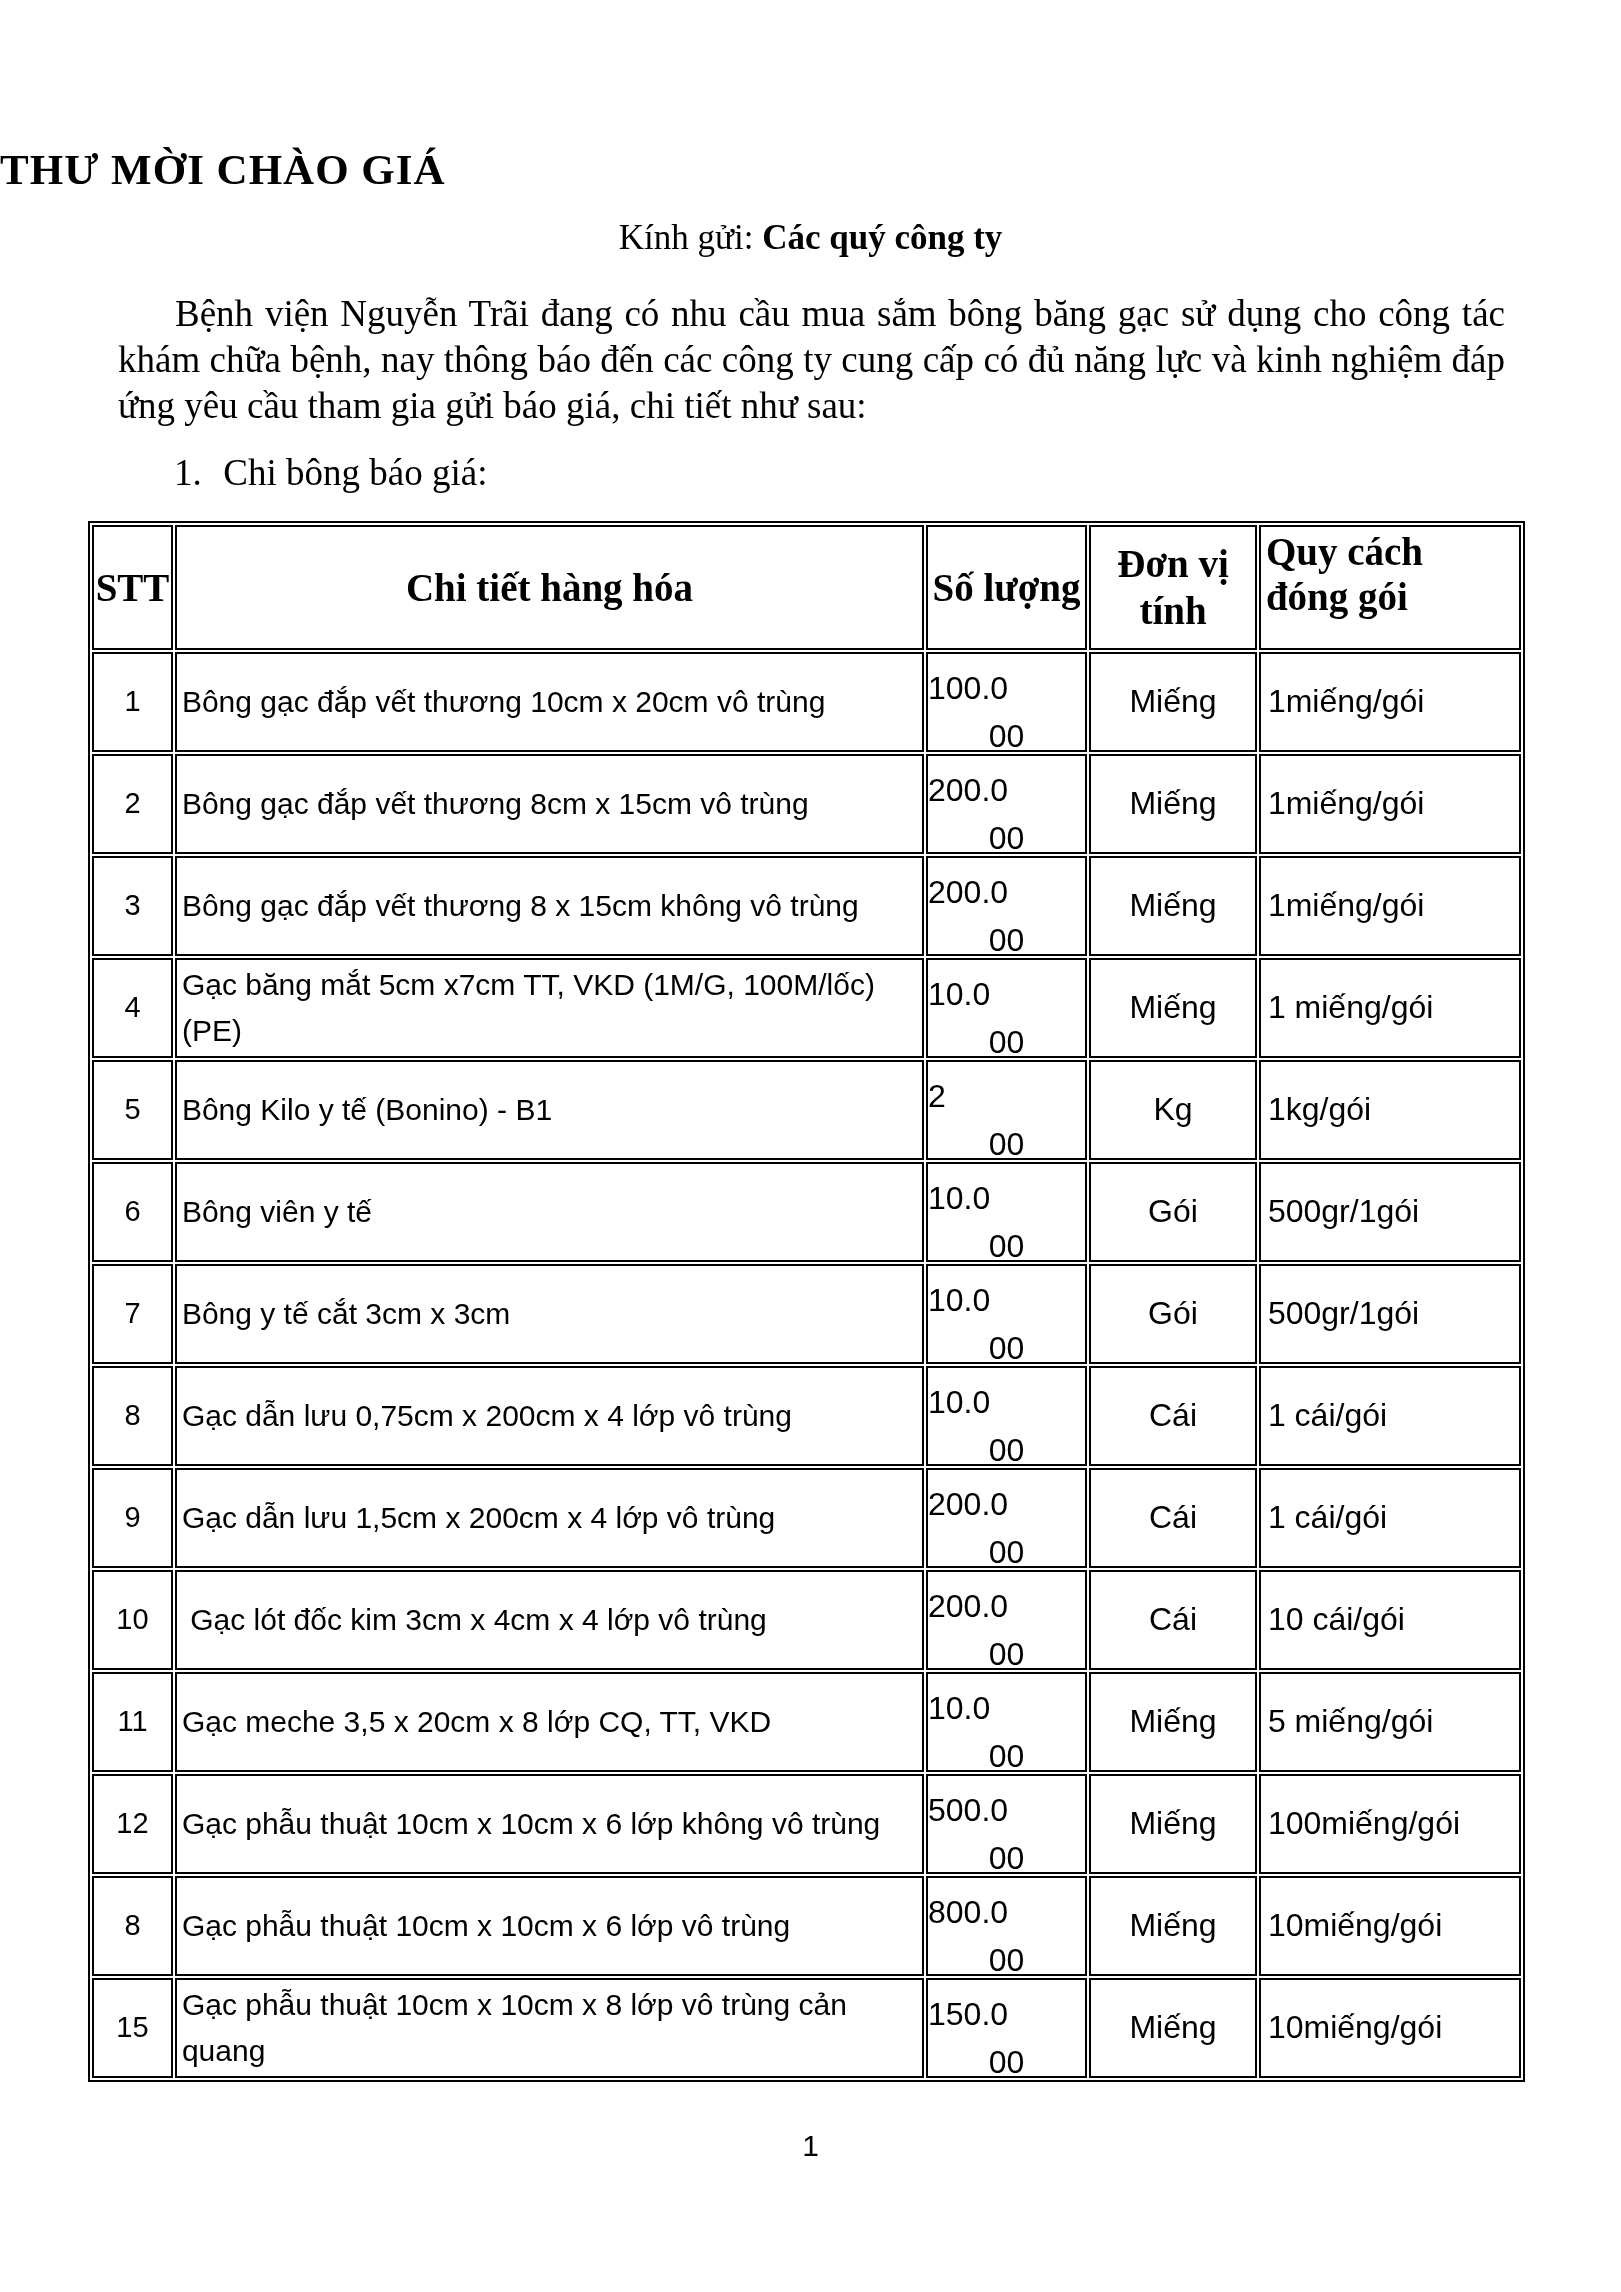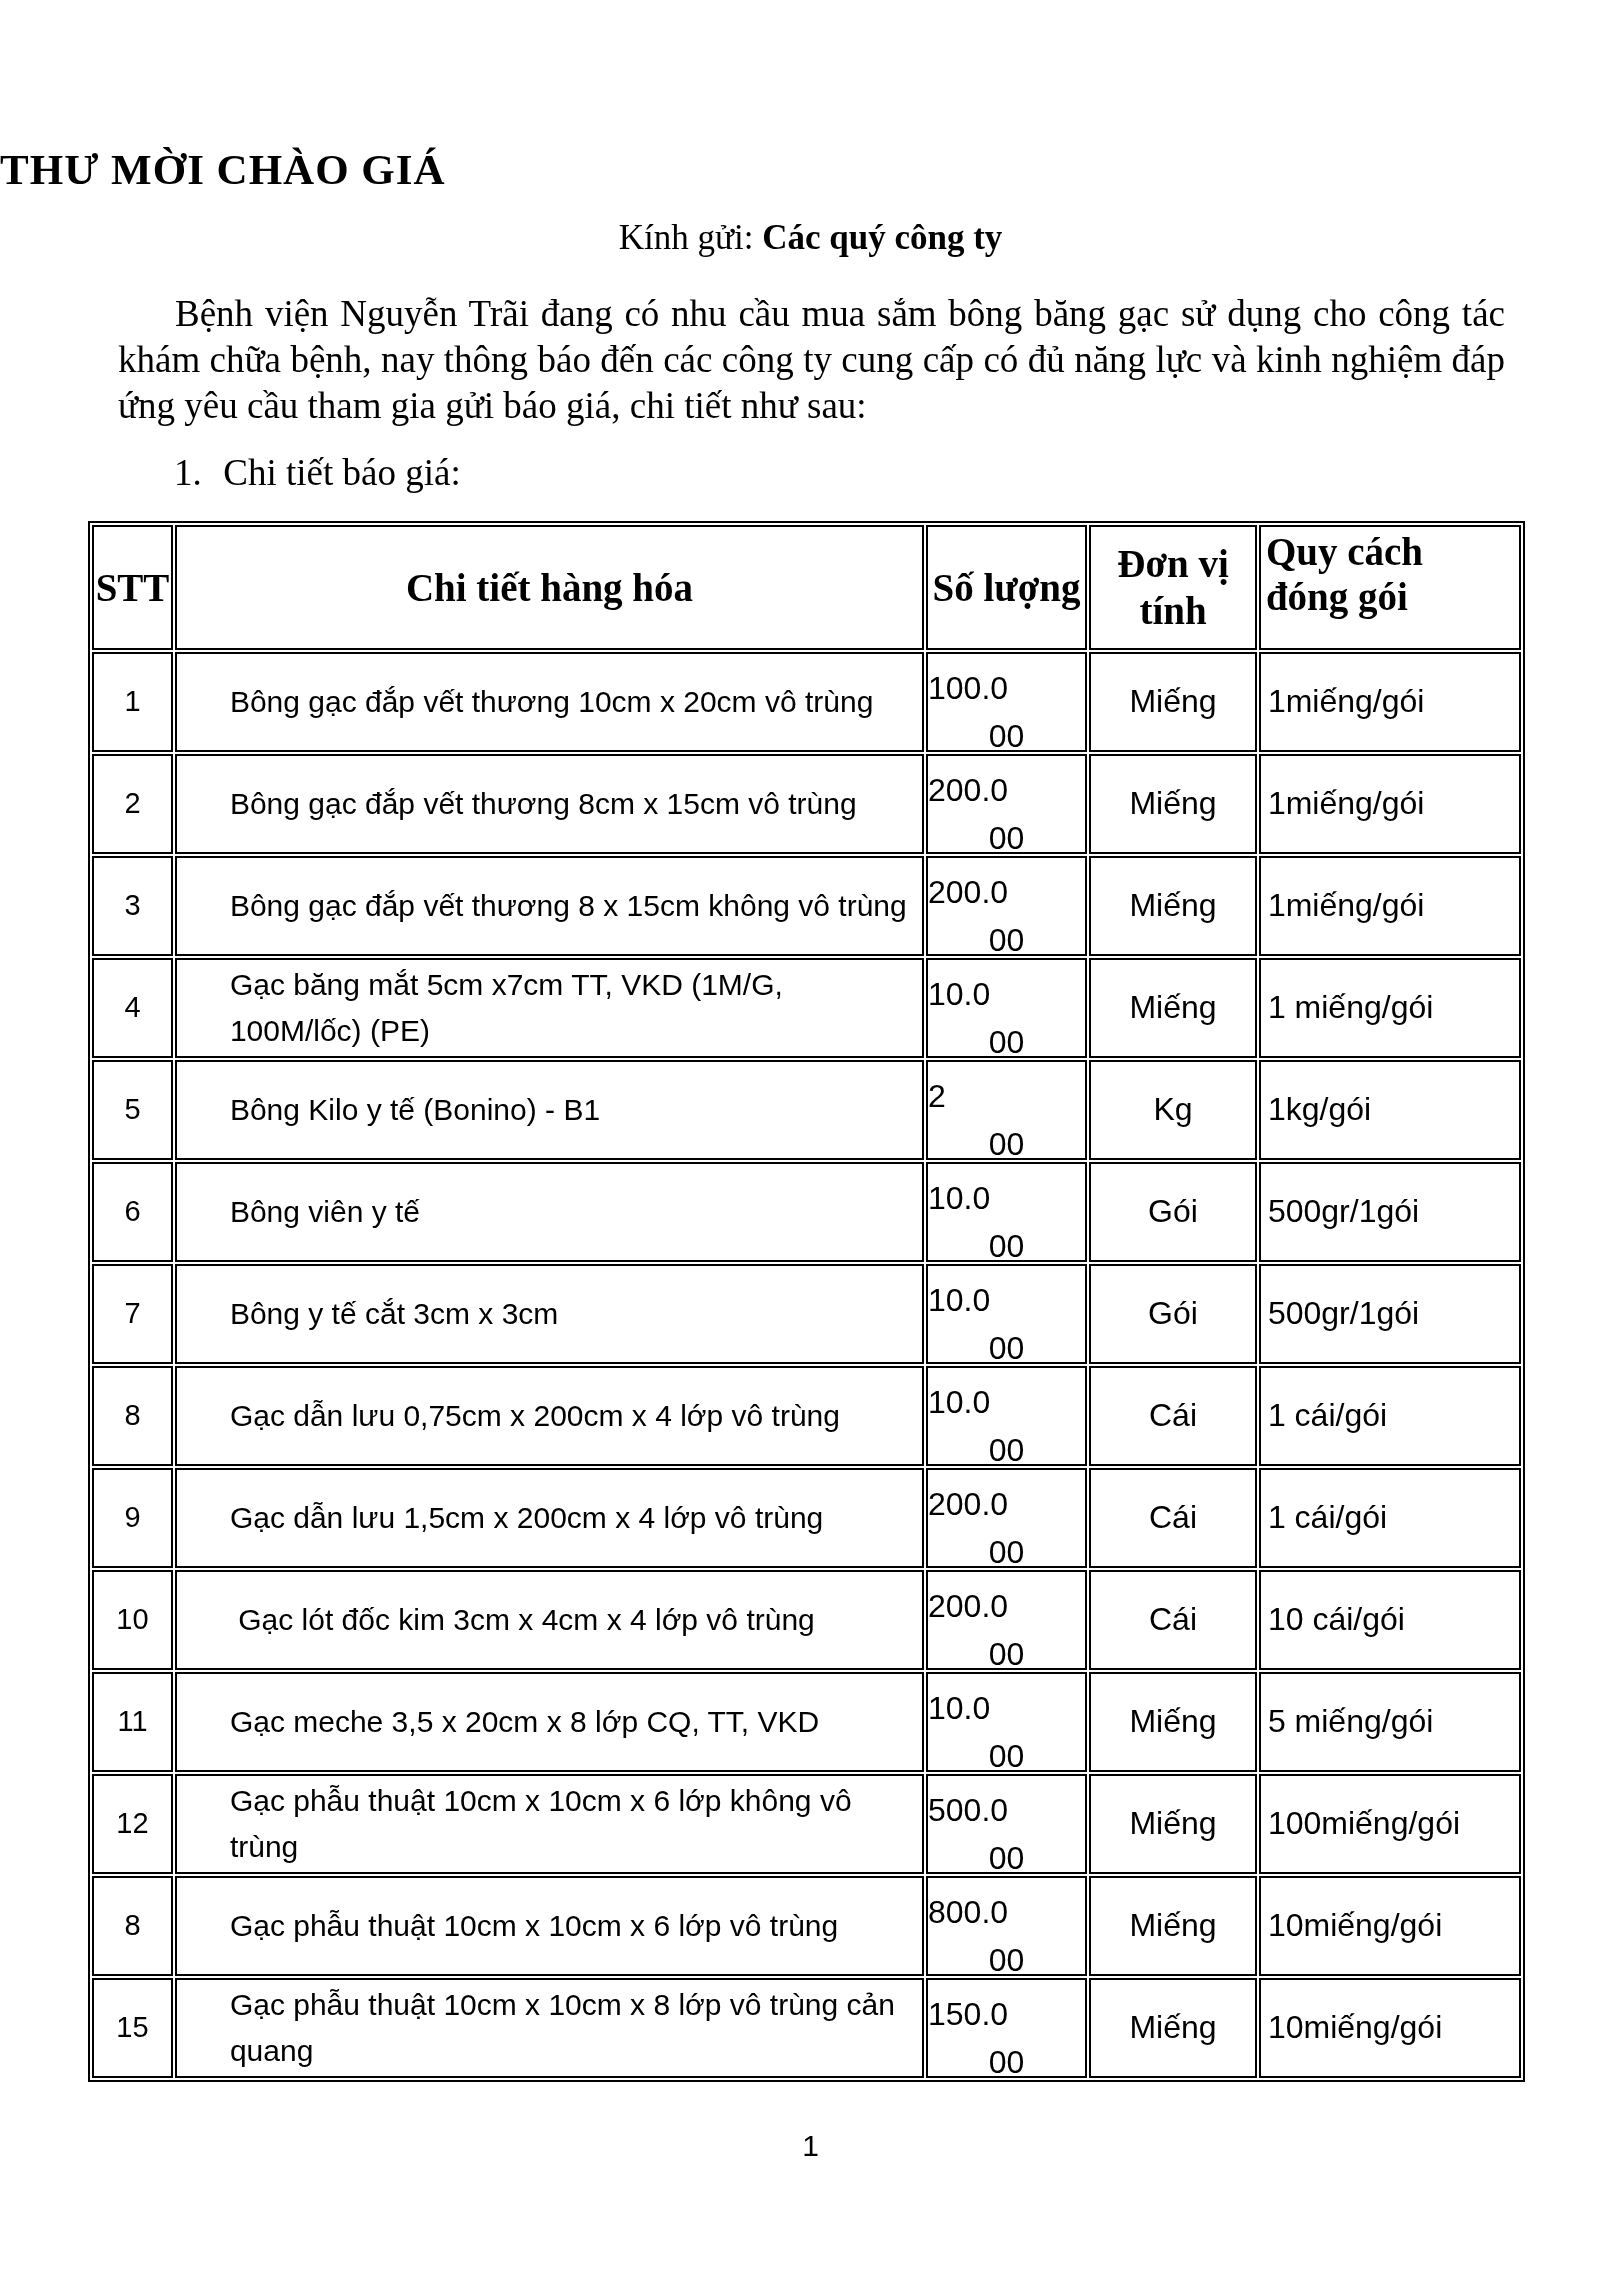--- a/index.html
+++ b/index.html
@@ -29,21 +29,21 @@
   .cell{border:2px solid #000;background:#fff;overflow:hidden;}
 
   .hc{font-family:"Liberation Serif",serif;font-weight:bold;font-size:39px;line-height:47px;
       display:flex;align-items:center;justify-content:center;text-align:center;}
   .hc.h-pack{align-items:flex-start;justify-content:flex-start;text-align:left;
              padding:2px 7.8px 0 4.9px;line-height:45px;}
 
   .bc{font-family:"Liberation Sans",sans-serif;font-size:32px;}
   .c-stt{display:flex;align-items:center;justify-content:center;font-size:29px;}
   .c-item{display:flex;align-items:center;font-size:30px;line-height:46px;padding:0 5.9px 0 4.9px;}
-  .c-item span{white-space:pre-wrap;margin-left:48px;}
+  .c-item span{white-space:pre-wrap;}
   .c-qty{display:flex;flex-direction:column;justify-content:center;line-height:48px;}
   .c-qty .qtop{display:block;text-align:left;padding-right:9.8px;margin-top:20px;}
   .c-qty .qbot{display:block;text-align:center;}
   .c-unit{display:flex;align-items:center;justify-content:center;}
   .c-pack{display:flex;align-items:center;padding-left:6.9px;}
   .c-pack span{white-space:pre-wrap;}
 
   .page-num{margin-top:47px;text-align:center;font-family:"Liberation Sans",sans-serif;
             font-size:30px;}
 </style>
@@ -54,21 +54,21 @@
 
   <div class="title">THƯ MỜI CHÀO GIÁ</div>
 
   <div class="salutation">
     <span class="lbl">Kính gửi</span><span>: </span><span class="val">Các quý công ty</span>
   </div>
 
   <div class="intro">Bệnh viện Nguyễn Trãi đang có nhu cầu mua sắm bông băng gạc sử dụng cho công tác khám chữa bệnh, nay thông báo đến các công ty cung cấp có đủ năng lực và kinh nghiệm đáp ứng yêu cầu tham gia gửi báo giá, chi tiết như sau:</div>
 
   <div class="list-line">
-    <span class="num">1.</span><span class="txt">Chi tiết báo giá:</span>
+    <span class="num">1.</span><span class="txt">Chi bông báo giá:</span>
   </div>
 
   <div class="qtable" id="qtable">
     <div class="cell hc h-stt">STT</div>
     <div class="cell hc h-item">Chi tiết hàng hóa</div>
     <div class="cell hc h-qty">Số lượng</div>
     <div class="cell hc h-unit">Đơn vị tính</div>
     <div class="cell hc h-pack">Quy cách đóng gói</div>
 
   <div class="row">

